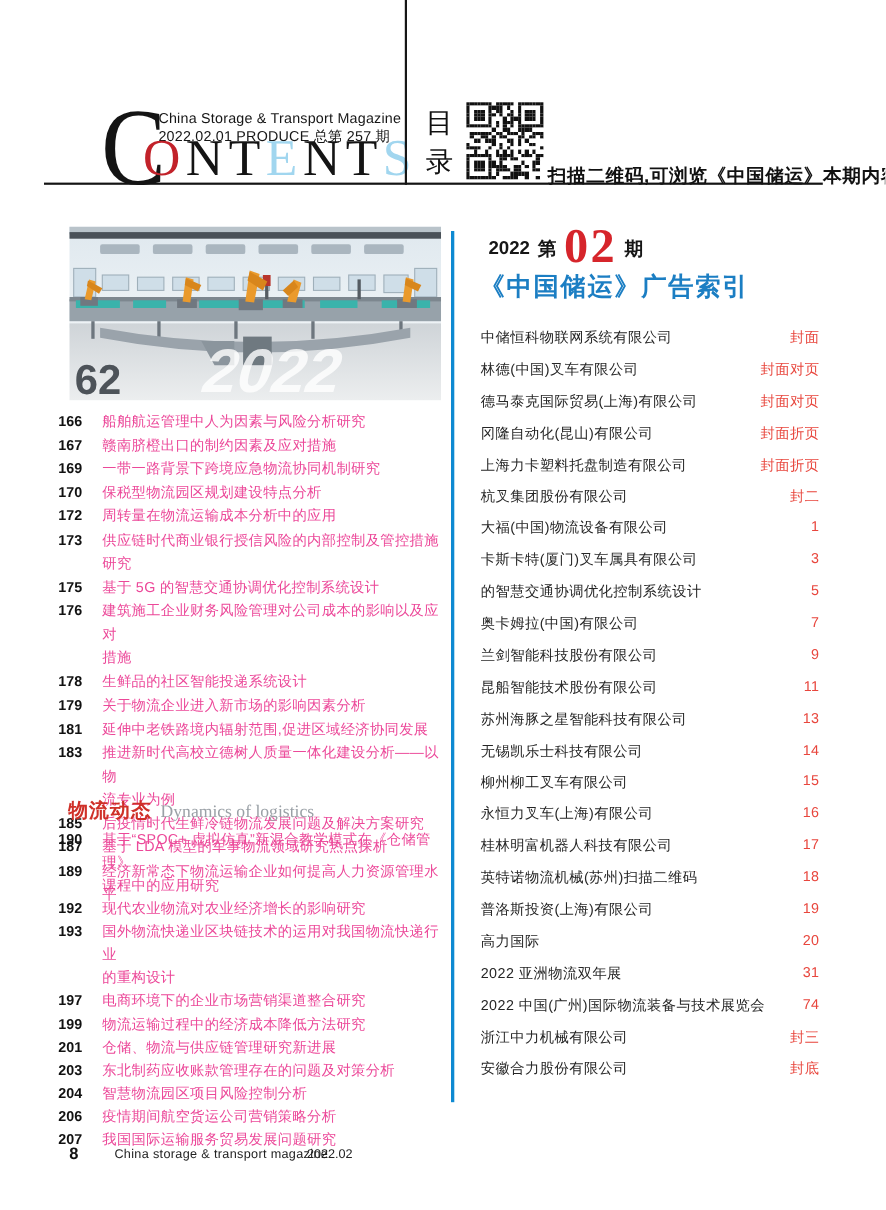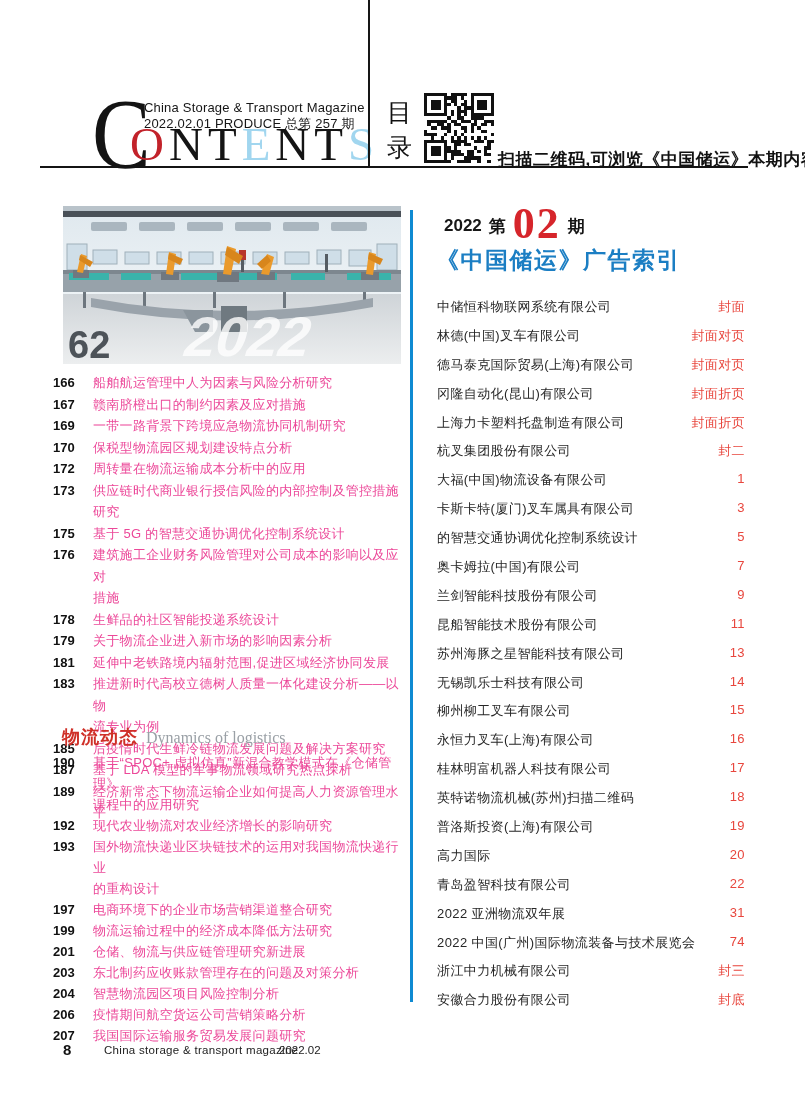--- a/index.html
+++ b/index.html
@@ -830,24 +830,20 @@
       </div>
       <div class="ad-row">
         <span class="ad-name">普洛斯投资(上海)有限公司</span>
         <span class="ad-page">19</span>
       </div>
       <div class="ad-row">
         <span class="ad-name">高力国际</span>
         <span class="ad-page">20</span>
       </div>
       <div class="ad-row">
-        <span class="ad-name">青岛盈智科技有限公司</span>
-        <span class="ad-page">22</span>
-      </div>
-      <div class="ad-row">
         <span class="ad-name">2022 亚洲物流双年展</span>
         <span class="ad-page">31</span>
       </div>
       <div class="ad-row">
         <span class="ad-name">2022 中国(广州)国际物流装备与技术展览会</span>
         <span class="ad-page">74</span>
       </div>
       <div class="ad-row">
         <span class="ad-name">浙江中力机械有限公司</span>
         <span class="ad-page">封三</span>

